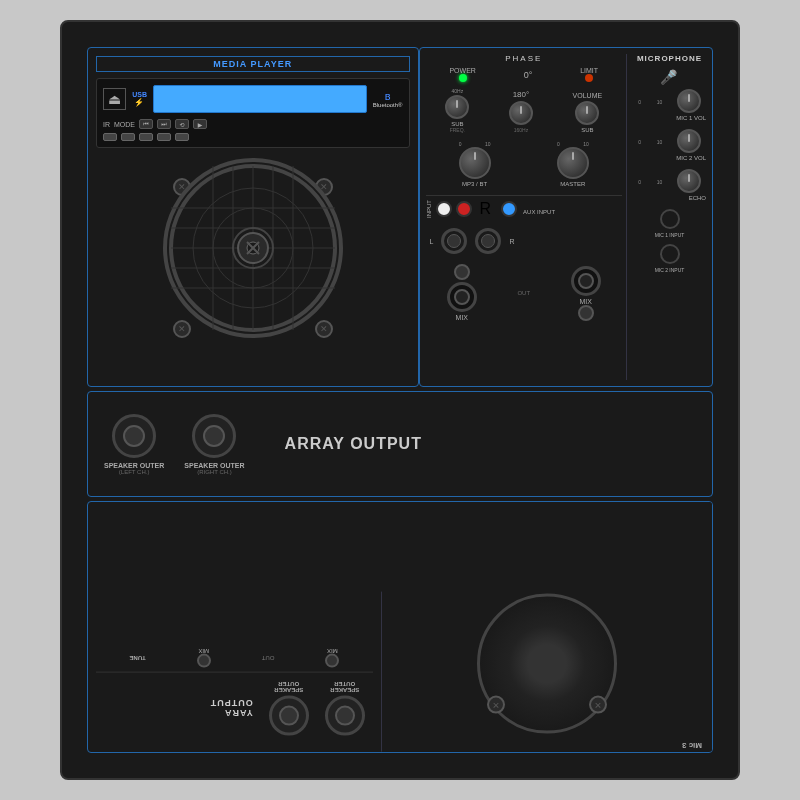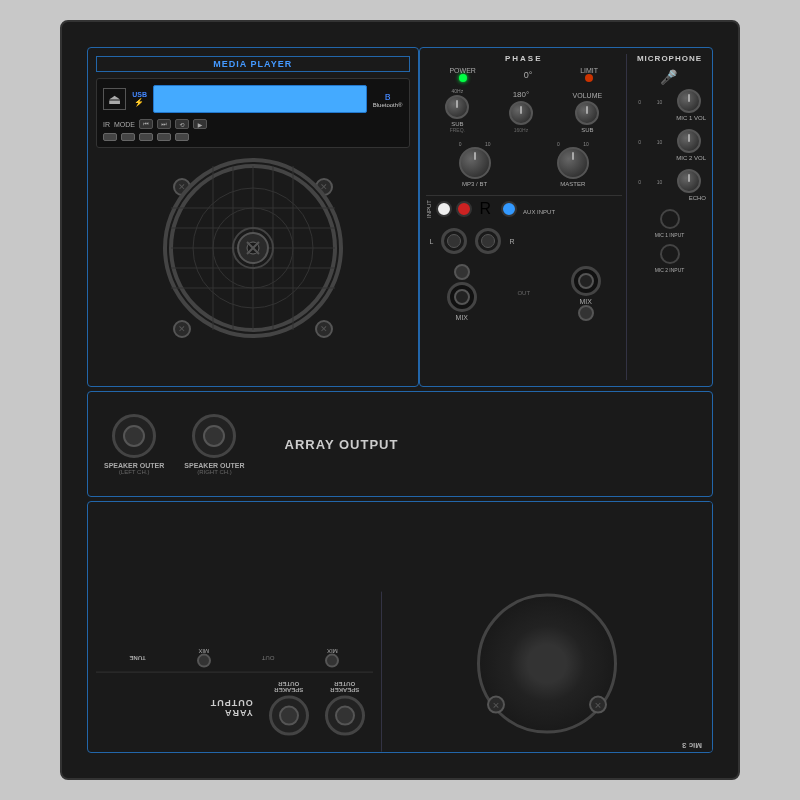--- a/index.html
+++ b/index.html
@@ -197,21 +197,21 @@
       height: 100%;
     }
     .main-controls {
       flex: 1;
       padding-right: 4px;
     }
     .phase-label {
       text-align: center;
       color: #ccc;
       font-size: 8px;
-      font-weight: bold;
+      font-weight: normal;
       letter-spacing: 2px;
       margin-bottom: 4px;
     }
     .power-row {
       display: flex;
       justify-content: space-around;
       align-items: center;
       margin-bottom: 6px;
     }
     .power-label {
@@ -409,21 +409,21 @@
       font-weight: bold;
       text-align: center;
     }
     .speaker-out-sublabel {
       color: #666;
       font-size: 6px;
       text-align: center;
     }
     .array-output-label {
       color: #ccc;
-      font-size: 13px;
+      font-size: 16px;
       font-weight: bold;
       letter-spacing: 1px;
     }
 
     
     .bottom-section {
       width: 100%;
       height: 290px;
       background: #1a1a1a;
       border: 1.5px solid #2266aa;

